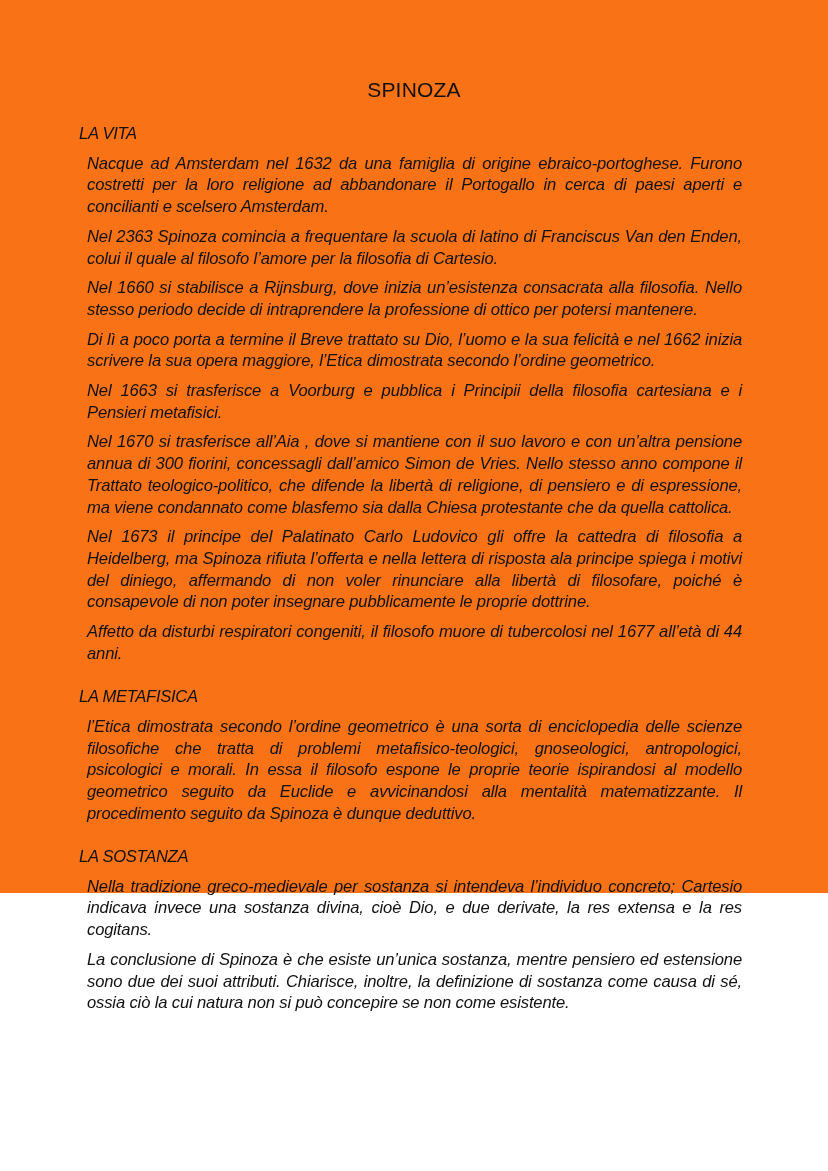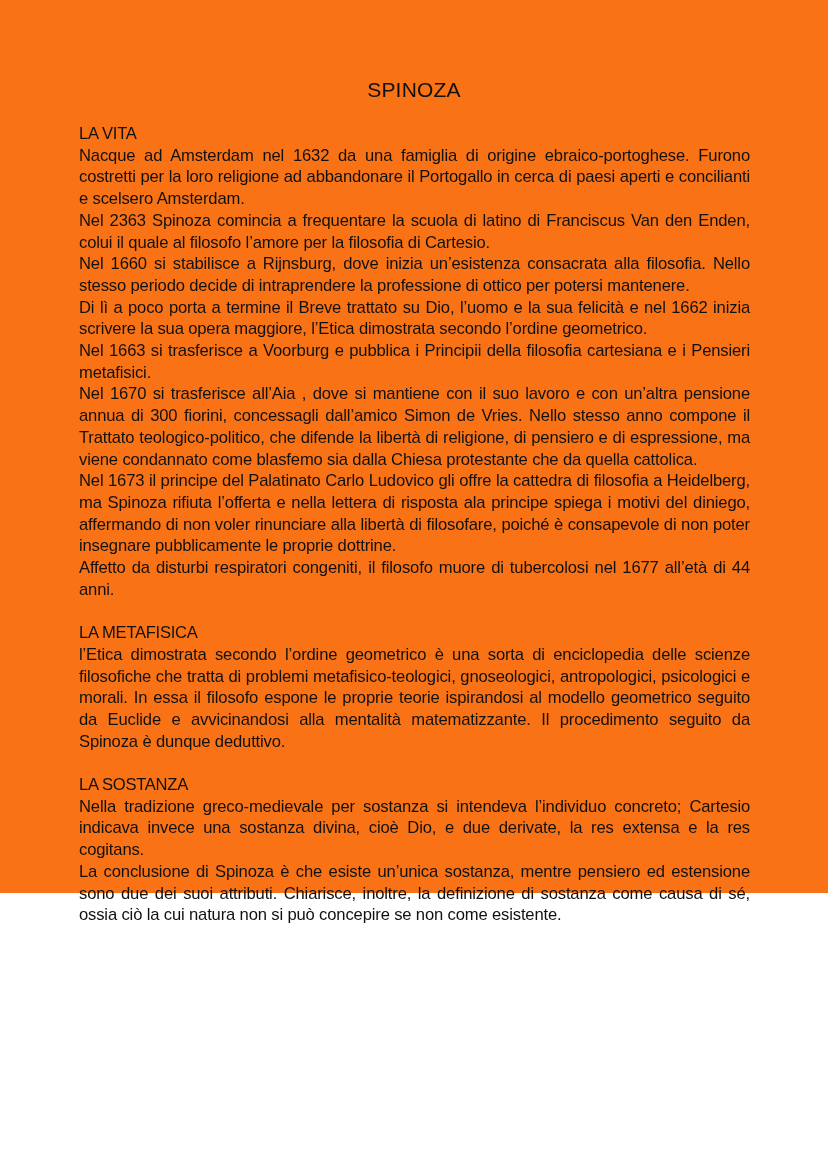--- a/index.html
+++ b/index.html
@@ -13,22 +13,22 @@
   .title {
     position: absolute; top: 78px; left: 0; width: 828px;
     text-align: center; font-size: 21px; letter-spacing: 0.2px;
     color: #111;
   }
   .content {
     position: absolute; left: 79px; top: 123px; width: 671px;
     font-size: 16.6px; line-height: 21.7px;
   }
   .section-heading { margin: 0; font-weight: normal; font-size: 16.6px; line-height: 21.7px; letter-spacing: -0.3px; }
-  .para { margin: 0; text-align: justify; text-align-last: left; letter-spacing: -0.15px; }
-  .section { margin: 0 0 21.7px 0; }
+  .para { margin: 8px; text-align: justify; text-align-last: left; letter-spacing: -0.15px; }
+  .section { margin: 0 0 21.7px 0; font-style: italic; }
 </style>
 </head>
 <body>
 
 <div class="page">
   <div class="title">SPINOZA</div>
 
   <div class="content">
     <div class="section">
       <h2 class="section-heading">LA VITA</h2>

